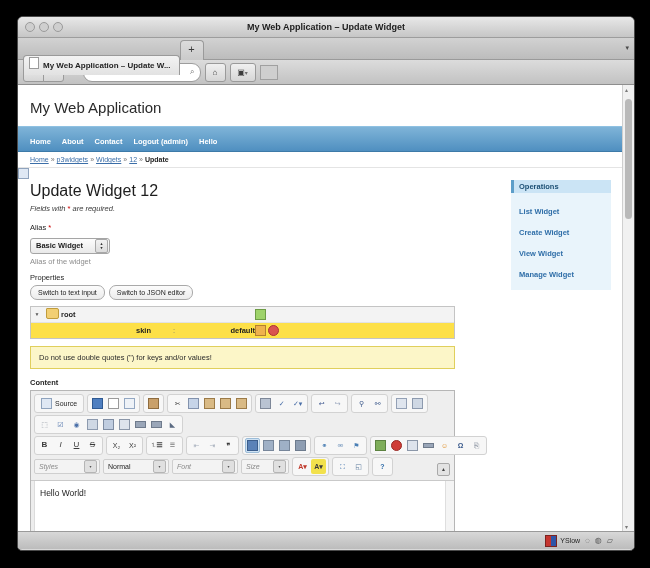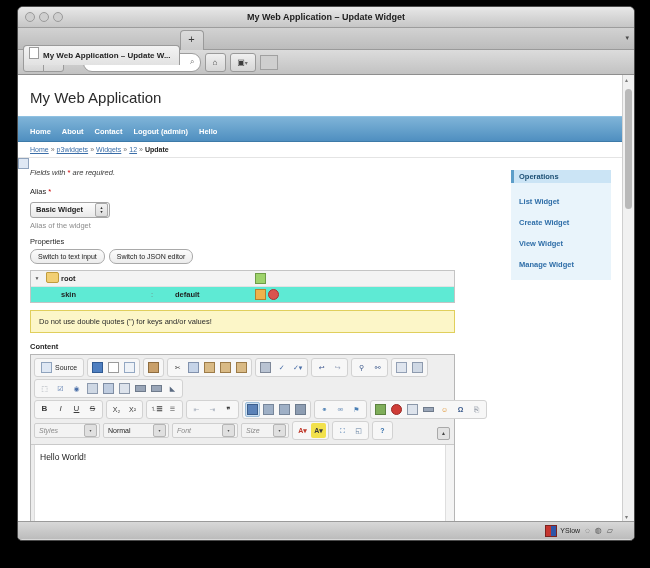--- a/index.html
+++ b/index.html
@@ -1,21 +1,21 @@
 <!DOCTYPE html>
 <html><head>
 <meta charset="utf-8">
 <style>
   html,body{margin:0;padding:0;background:#000;}
   body{width:650px;height:568px;overflow:hidden;font-family:"Liberation Sans",sans-serif;}
 
   .screen{position:relative;width:650px;height:568px;background:#000;}
 
   
-  .window{position:absolute;left:17px;top:6px;width:616px;height:533px;
+  .window{position:absolute;left:17px;top:16px;width:616px;height:533px;
     background:#d8d8d8;border-radius:6px 6px 5px 5px;
     border:1px solid #4a4a4a;box-shadow:0 3px 10px rgba(0,0,0,.7);overflow:hidden;}
 
   
   .titlebar{height:20px;background:linear-gradient(#e8e8e8,#c6c6c6);
     border-bottom:1px solid #9d9d9d;position:relative;}
   .lights{position:absolute;left:7px;top:5px;display:flex;gap:4px;}
   .light{width:10px;height:10px;border-radius:50%;background:#cfcfcf;
     border:1px solid #9a9a9a;box-sizing:border-box;}
   .wtitle{font-size:9px;color:#1d1d1d;text-align:center;line-height:20px;
@@ -108,21 +108,21 @@
 
   .pillrow{margin:3px 0 6px 0;display:flex;gap:4px;}
   .pill{height:13px;padding:0 7px;background:linear-gradient(#fcfcfc,#ececec);
     border:1px solid #a9a9a9;border-radius:7px;font-size:7px;color:#1b1b1b;
     display:flex;align-items:center;}
 
   
   .tree{border:1px solid #c4c4c4;background:#fff;}
   .trow{display:flex;align-items:center;height:15px;font-size:7.5px;color:#1f1f1f;}
   .trow.r0{background:#f3f3f3;border-bottom:1px solid #e2e2e2;}
-  .trow.r1{background:#5eead4;}
+  .trow.r1{background:#fde047;text-align:right;}
   .tw-tog{width:12px;text-align:center;font-size:5px;color:#585858;}
   .tw-ico{width:18px;text-align:center;}
   .tw-key{width:90px;font-weight:bold;}
   .tw-colon{width:24px;color:#777;}
   .tw-val{width:80px;font-weight:bold;}
   .tw-acts{display:flex;gap:2px;align-items:center;}
   .mini{width:9px;height:9px;border:1px solid #8a8a70;display:inline-block;}
   .mini.green{background:#9ed36a;border-color:#6e9c46;}
   .mini.page{background:#dfe8f4;border-color:#8fa3bd;}
   .mini.orange{background:#efb24c;border-color:#b3802f;}
@@ -236,20 +236,21 @@
           <div style="background:#cbe4f5;border-left:3px solid #5d9ec9;padding:2px 5px;font-size:7.5px;font-weight:bold;color:#1c4f74;">Operations</div>
           <div style="padding:4px 8px 6px 8px;">
             <div style="margin:3px 0;"><a href="#" style="font-size:7.5px;color:#2f6ea8;font-weight:bold;text-decoration:none;">List Widget</a></div>
             <div style="margin:3px 0;"><a href="#" style="font-size:7.5px;color:#2f6ea8;font-weight:bold;text-decoration:none;">Create Widget</a></div>
             <div style="margin:3px 0;"><a href="#" style="font-size:7.5px;color:#2f6ea8;font-weight:bold;text-decoration:none;">View Widget</a></div>
             <div style="margin:3px 0;"><a href="#" style="font-size:7.5px;color:#2f6ea8;font-weight:bold;text-decoration:none;">Manage Widget</a></div>
           </div>
         </div>
 
         <div style="width:425px;">
+          <h1 class="pagetitle">Update Widget 12</h1>
           <div class="hint"><span>Fields with </span><span class="req">*</span><span> are required.</span></div>
 
           <div class="flabel"><span>Alias</span> <span class="req">*</span></div>
           <div class="select">
             <span>Basic Widget</span>
             <span class="arrows">
                   <span>▴</span>
                   <span>▾</span>
                 </span>
           </div>

